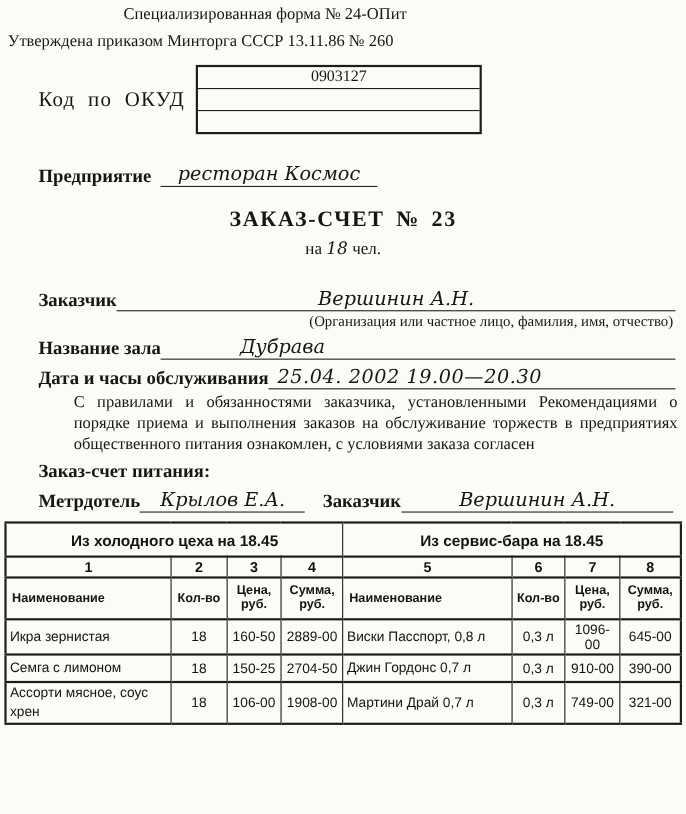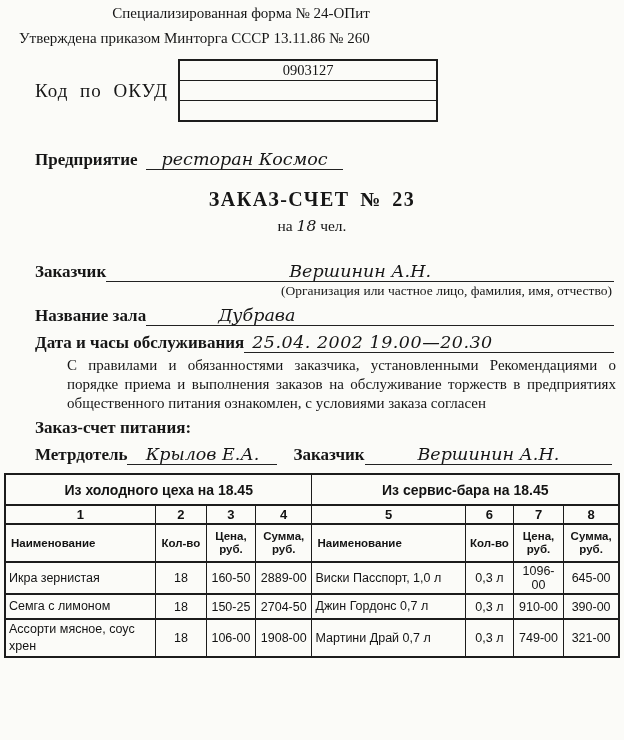--- a/index.html
+++ b/index.html
@@ -5,21 +5,21 @@
   html,body{margin:0;padding:0;}
   body{background:#fbfbf8;width:624px;height:740px;overflow:hidden;}
   .page{
     position:relative;width:624px;height:740px;box-sizing:border-box;
     background:#fbfbf8;color:#161616;
     font-family:"Liberation Serif","DejaVu Serif",serif;
   }
   
   .form-head{padding-top:4px;width:482px;}
   .form-head .l1{text-align:center;font-size:15px;line-height:18px;}
-  .form-head .l2{text-align:left;padding-left:19px;font-size:15px;line-height:18px;margin-top:7px;}
+  .form-head .l2{text-align:left;padding-left:7px;font-size:15px;line-height:18px;margin-top:7px;}
   
   .okud-row{display:flex;align-items:center;margin:12px 0 0 35px;}
   .okud-label{font-size:19px;letter-spacing:1px;word-spacing:6px;}
   .okud-box{margin-left:10px;width:256px;border:2px solid #1d1d1d;}
   .okud-cell{height:19px;border-top:1.5px solid #1d1d1d;font-size:14.5px;text-align:center;line-height:19px;}
   .okud-cell:first-child{border-top:none;}
   
   .lbl{font-weight:700;font-size:17px;white-space:nowrap;}
   .enterprise-line{display:flex;align-items:flex-end;margin:26px 10px 0 35px;height:22px;}
   .enterprise-line .val{margin-left:8px;border-bottom:1.2px solid #222;padding:0 16px;}
@@ -153,21 +153,21 @@
         <th style="white-space:pre-line">Сумма,
 руб.</th>
       </tr>
     </thead>
     <tbody>
       <tr>
         <td class="name">Икра зернистая</td>
         <td class="num">18</td>
         <td class="num">160-50</td>
         <td class="num">2889-00</td>
-        <td class="name">Виски Пасспорт, 1,0 л</td>
+        <td class="name">Виски Пасспорт, 0,8 л</td>
         <td class="num">0,3 л</td>
         <td class="num">1096-00</td>
         <td class="num">645-00</td>
       </tr>
       <tr>
         <td class="name">Семга с лимоном</td>
         <td class="num">18</td>
         <td class="num">150-25</td>
         <td class="num">2704-50</td>
         <td class="name">Джин Гордонс 0,7 л</td>

